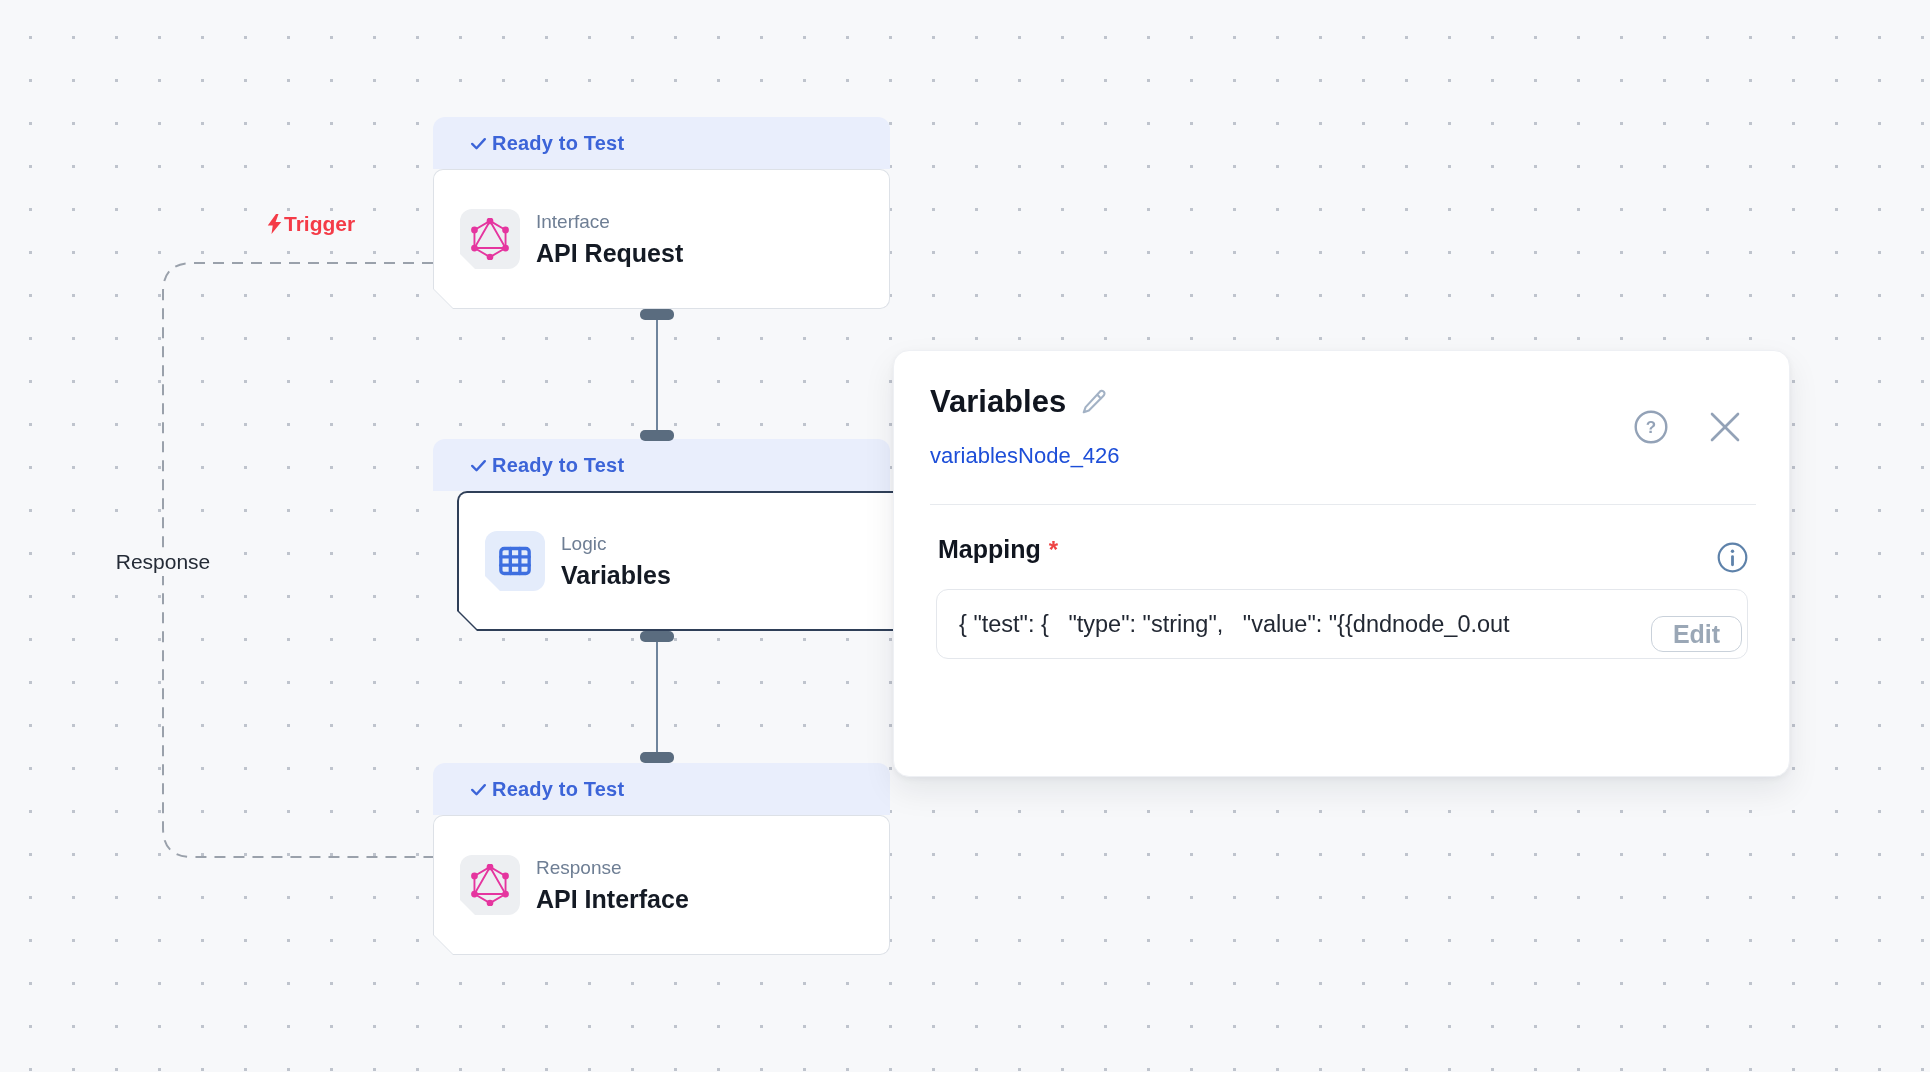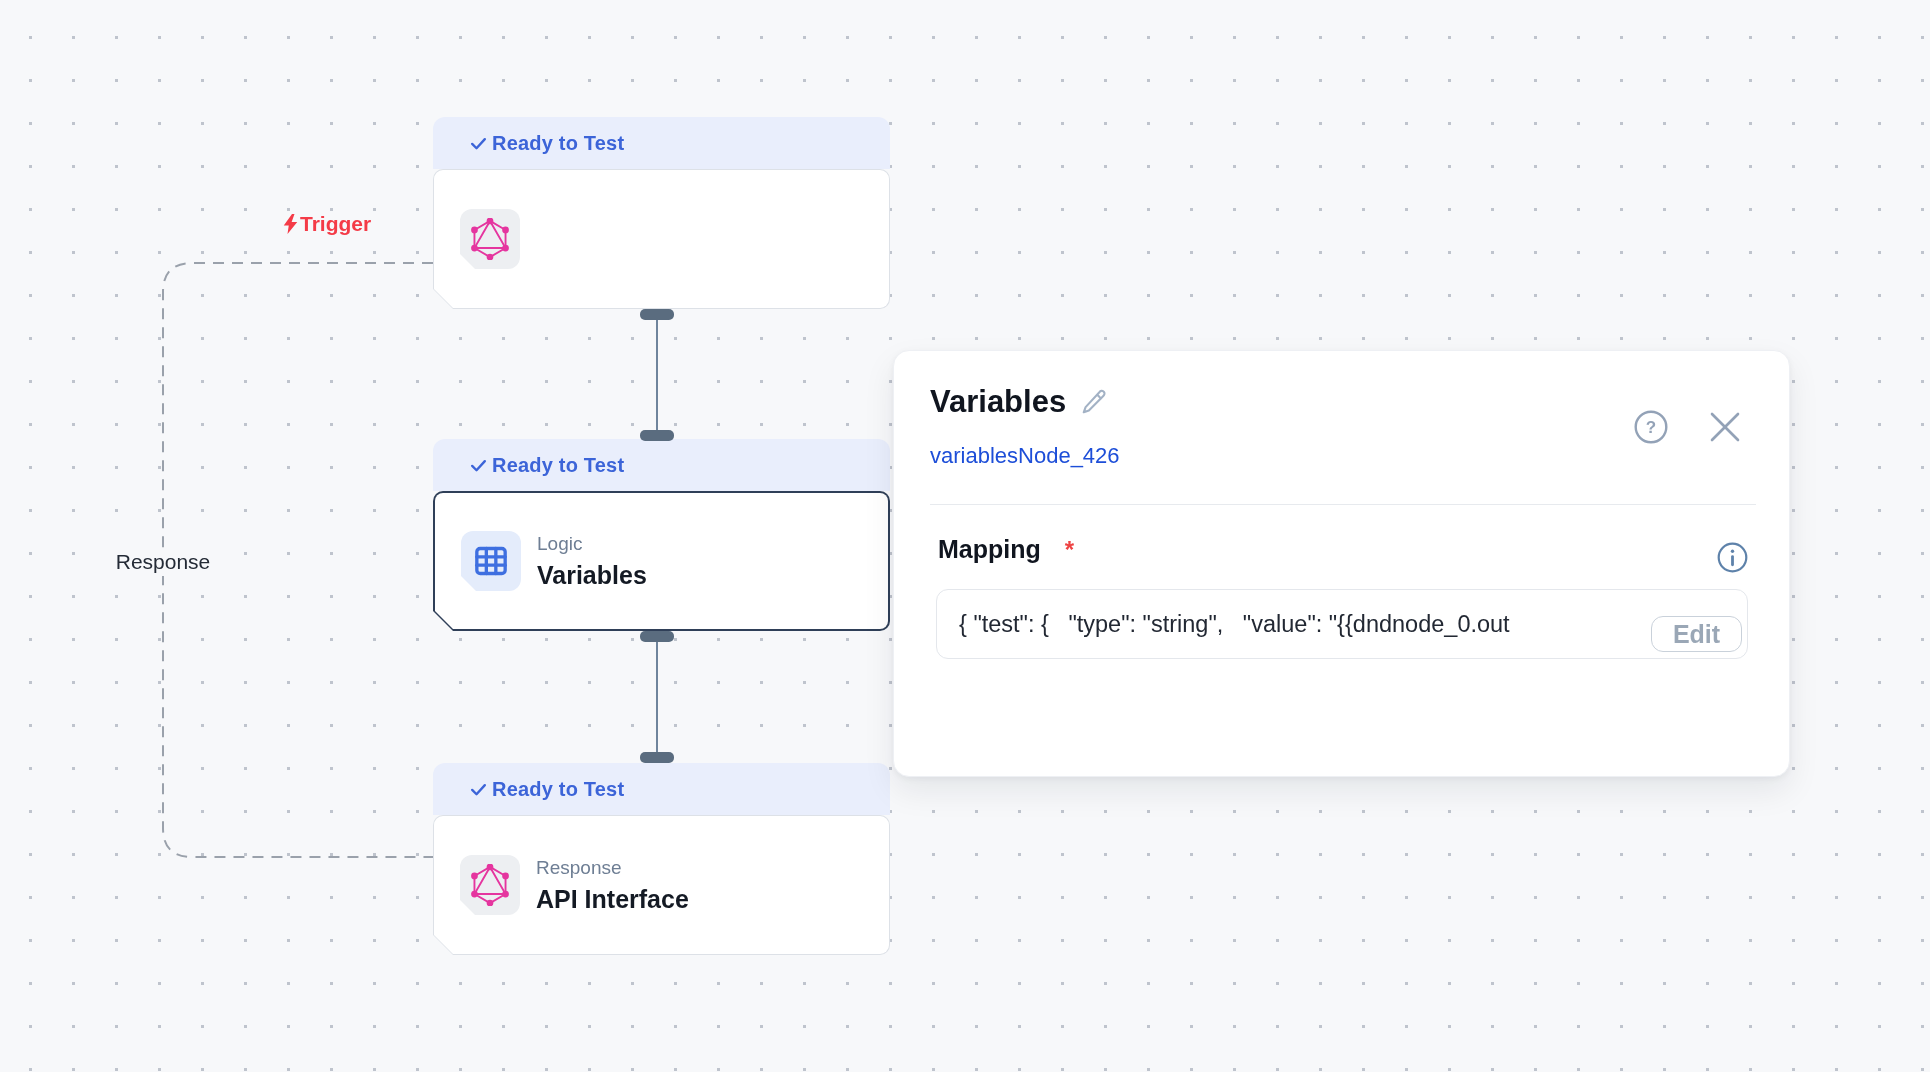--- a/index.html
+++ b/index.html
@@ -21,21 +21,21 @@
   .badge{
     height:52px;background:#e9eefc;border-radius:12px 12px 0 0;
     display:flex;align-items:center;gap:4px;padding-left:36px;box-sizing:border-box;
     color:#3c64d8;font-size:20px;font-weight:700;letter-spacing:.2px;
   }
   .card-border{
     width:457px;height:140px;background:#dde1e7;
     clip-path:path('M10 0 H447 A10 10 0 0 1 457 10 V130 A10 10 0 0 1 447 140 H20 L0 120 V10 A10 10 0 0 1 10 0 Z');
     position:relative;
   }
-  .card-border.selected{background:#2f3f58;}
+  .card-border.selected{background:#2f3f58;margin-left:24px;}
   .card-inner{
     position:absolute;left:1px;top:1px;width:455px;height:138px;background:#ffffff;
     clip-path:path('M9 0 H446 A9 9 0 0 1 455 9 V129 A9 9 0 0 1 446 138 H19 L0 119 V9 A9 9 0 0 1 9 0 Z');
     display:flex;align-items:center;padding-left:26px;gap:16px;box-sizing:border-box;
   }
   .card-border.selected .card-inner{
     left:2px;top:2px;width:453px;height:136px;
     clip-path:path('M8 0 H445 A8 8 0 0 1 453 8 V128 A8 8 0 0 1 445 136 H18 L0 118 V8 A8 8 0 0 1 8 0 Z');
   }
   .tile{
@@ -48,42 +48,42 @@
   .node-texts{display:flex;flex-direction:column;gap:6px;}
   .node-cat{font-size:19px;color:#6e7e94;}
   .node-title{font-size:25px;font-weight:700;color:#141a24;}
 
   .handle{
     position:absolute;width:34px;height:11px;border-radius:5px;background:#5a6c7f;
   }
 
   
   .trigger-label{
-    position:absolute;left:283px;top:212px;display:flex;align-items:center;gap:2px;
+    position:absolute;left:267px;top:212px;display:flex;align-items:center;gap:2px;
     color:#f43b47;font-size:21px;font-weight:700;
   }
   .response-label{
     position:absolute;left:163px;top:548px;transform:translateX(-50%);
     background:#f7f8fa;padding:2px 10px;color:#242b36;font-size:21px;
   }
 
   
   .panel{
     position:absolute;left:893px;top:350px;width:897px;height:427px;
     background:#ffffff;border:1px solid #eef0f4;border-radius:16px;box-sizing:border-box;
     box-shadow:0 14px 32px rgba(15,23,42,.08),0 2px 6px rgba(15,23,42,.05);
   }
   .panel-title-row{position:absolute;left:36px;top:33px;display:flex;align-items:center;gap:14px;}
   .panel-title{font-size:31px;font-weight:700;color:#10151f;}
   .panel-subtitle{position:absolute;left:36px;top:92px;font-size:22px;color:#1d4ed8;}
   .panel-icon{position:absolute;cursor:pointer;}
   .help-icon{right:120px;top:58px;}
   .close-icon{right:46px;top:58px;}
   .panel-divider{position:absolute;left:36px;right:33px;top:153px;height:0;border-top:1px solid #e7eaee;}
-  .mapping-row{position:absolute;left:44px;top:184px;display:flex;align-items:baseline;gap:24px;}
+  .mapping-row{position:absolute;left:44px;top:184px;display:flex;align-items:baseline;gap:8px;}
   .mapping-label{font-size:25px;font-weight:700;color:#10151f;}
   .required{color:#ee4343;font-size:24px;font-weight:700;}
   .info-icon{right:40px;top:190px;}
   .mapping-input{
     position:absolute;left:42px;top:238px;width:812px;height:70px;box-sizing:border-box;
     border:1.5px solid #e4e7ec;border-radius:12px;background:#fff;overflow:hidden;cursor:text;
   }
   .mapping-text{
     position:absolute;left:22px;right:100px;top:50%;transform:translateY(-50%);
     white-space:pre;overflow:hidden;font-size:23.5px;color:#222833;
@@ -132,20 +132,24 @@
           </g>
           <g fill="#e5359f">
             <circle cx="50" cy="7" r="8"></circle>
                 <circle cx="87" cy="28.5" r="8"></circle>
                 <circle cx="87" cy="71.5" r="8"></circle>
             <circle cx="50" cy="93" r="8"></circle>
                 <circle cx="13" cy="71.5" r="8"></circle>
                 <circle cx="13" cy="28.5" r="8"></circle>
           </g>
         </svg>
+      </div>
+      <div class="node-texts">
+        <span class="node-cat">Interface</span>
+        <span class="node-title">API Request</span>
       </div>
     </div>
       </div>
   </div>
 
   <div class="node" style="left:433px;top:439px">
     <div class="badge">
       <svg width="19" height="19" viewBox="0 0 24 24">
         <path d="M4 12.5 L9.5 18 L20 6.5" fill="none" stroke="#3c64d8" stroke-width="3" stroke-linecap="round" stroke-linejoin="round"></path>
       </svg>

